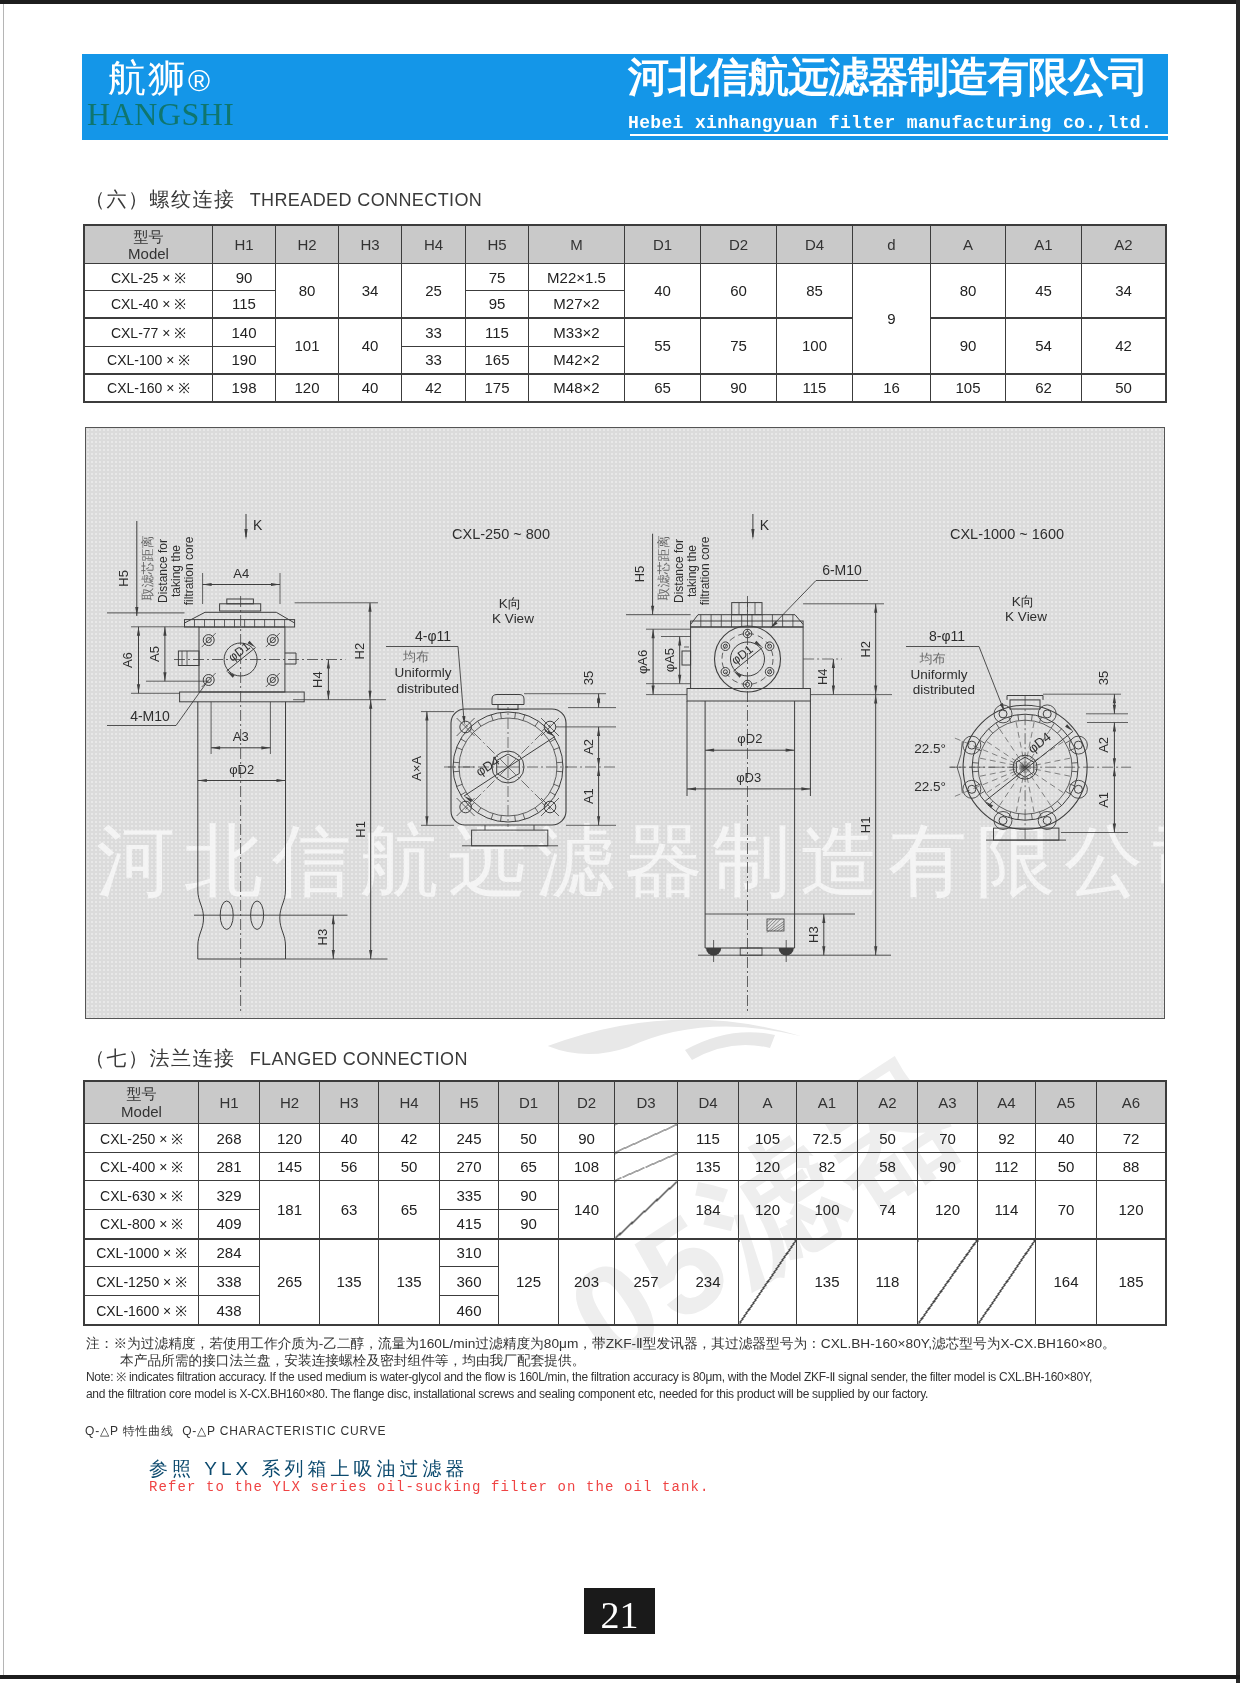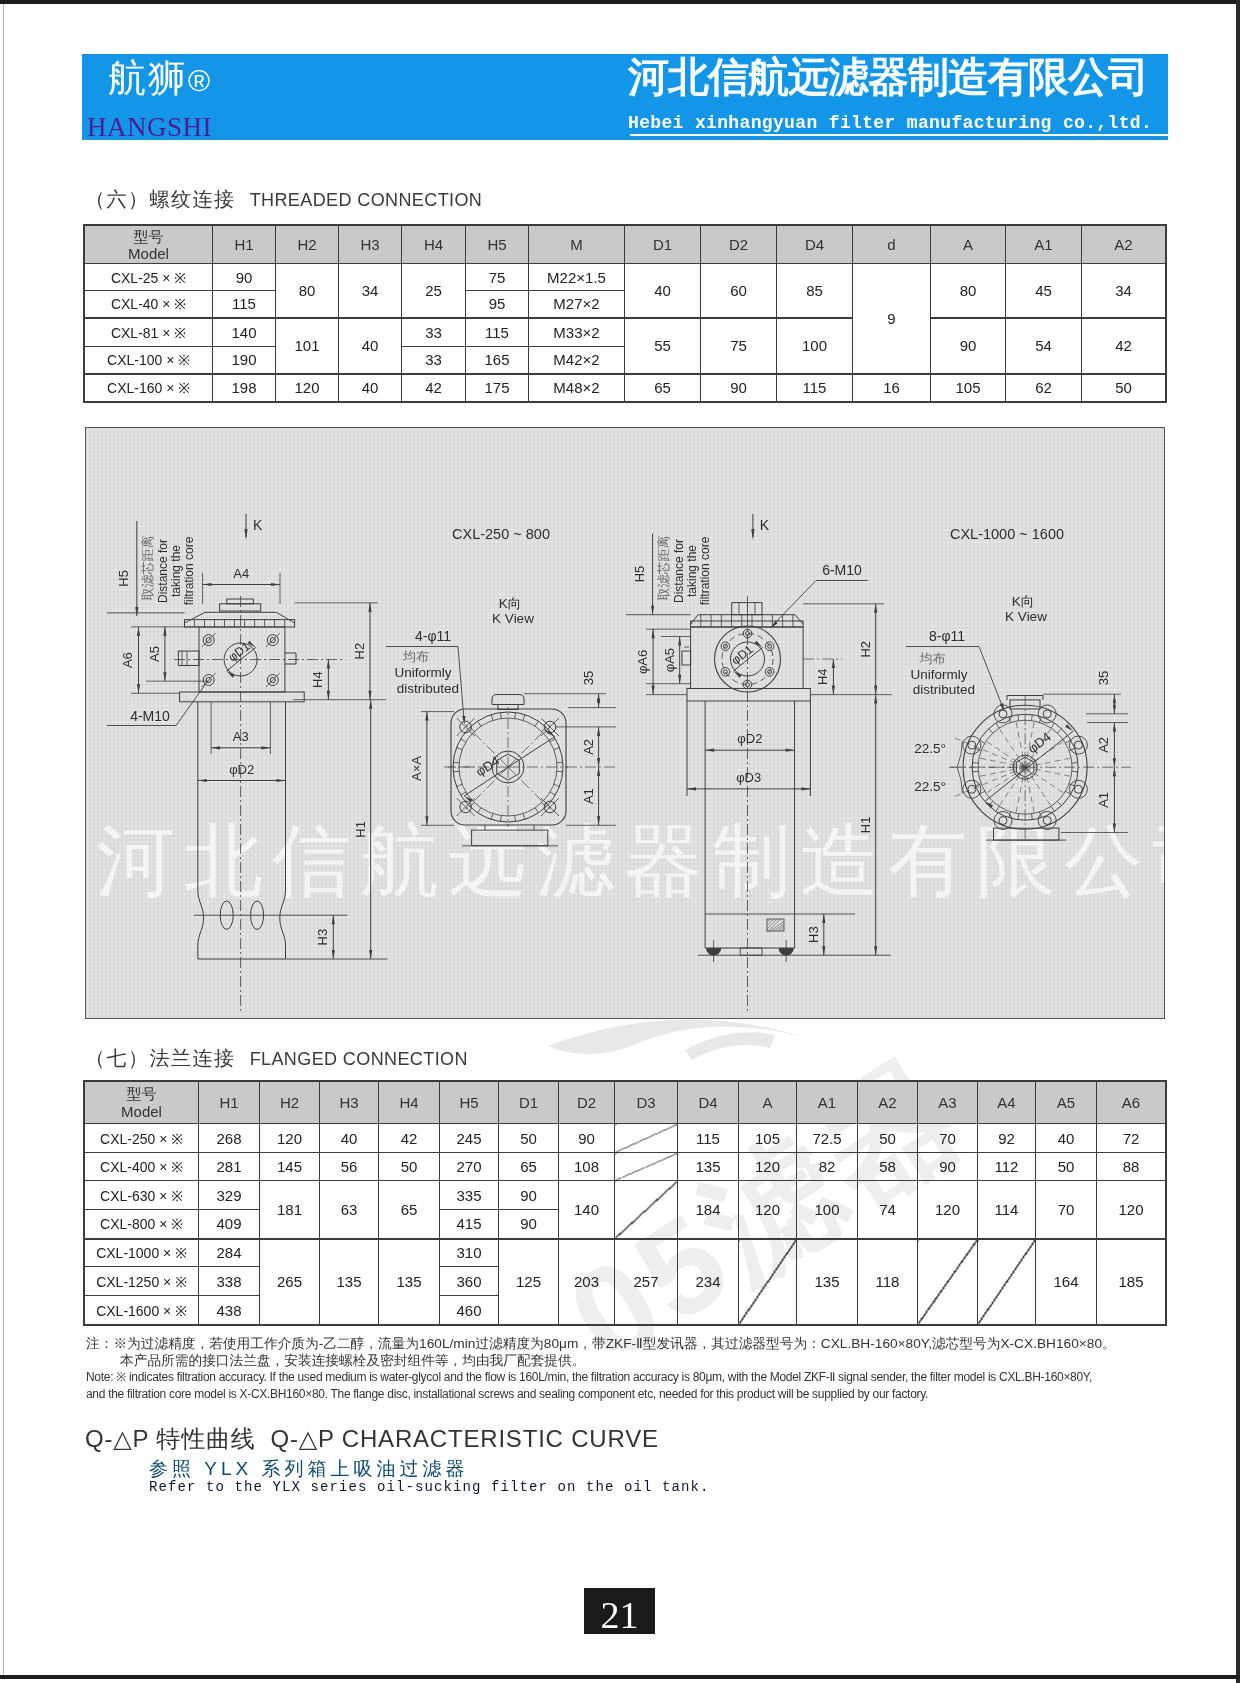--- a/index.html
+++ b/index.html
@@ -6,21 +6,21 @@
   font-family:"Liberation Sans",sans-serif;color:#222}
 .abs{position:absolute}
 
 .topline{left:0;top:0;width:1240px;height:4px;background:#1d1d1d}
 .leftline{left:3px;top:4px;width:1px;height:1673px;background:#b5b5b5}
 .rightline{left:1236px;top:0;width:4px;height:1683px;background:#2a2a2a}
 .bottomline{left:0;top:1675px;width:1240px;height:4px;background:#1d1d1d}
 
 .banner{left:82px;top:54px;width:1086px;height:86px;background:#1496e8}
 .logo-cn{left:108px;top:53px;font-family:Liberation Sans, sans-serif;font-size:38px;color:#fff;letter-spacing:2px}
-.logo-en{left:87px;top:112px;font-family:"Liberation Serif",serif;font-size:27px;color:#4c1d95;letter-spacing:0.5px}
+.logo-en{left:87px;top:96px;font-family:"Liberation Serif",serif;font-size:32px;color:#0f766e;letter-spacing:0.5px}
 .co-cn{left:628px;top:50px;width:515px;text-align:center;font-family:"Liberation Serif",serif;font-weight:bold;font-size:41px;color:#fff;white-space:nowrap;letter-spacing:-1px}
 .co-sep{left:630px;top:134px;width:538px;height:2px;background:#fff}
 .co-en{left:628px;top:113px;width:515px;text-align:center;font-family:"Liberation Mono",monospace;font-weight:bold;font-size:18px;color:#fff;white-space:nowrap;letter-spacing:0.35px}
 
 .sec-title{font-size:20px;color:#3a3a3a;letter-spacing:1.5px;white-space:nowrap}
 .sec-title .en{font-size:18px;letter-spacing:0.4px}
 
 table{border-collapse:collapse;table-layout:fixed}
 td{border:1px solid #3c3c3c;text-align:center;vertical-align:middle;font-size:15px;color:#222;padding:0;overflow:hidden}
 td.hd{background-color:#c9c9c9;background-image:radial-gradient(#dedede 0.7px,transparent 0.7px);background-size:4px 4px;color:#333}
@@ -30,23 +30,23 @@
 .outer{outline:2px solid #3c3c3c;outline-offset:-1px}
 td.bb{border-bottom-width:2px}
 td.diag{background:linear-gradient(to bottom right,transparent 48.8%,#4a4a4a 48.8%,#4a4a4a 50.6%,transparent 50.6%)}
 
 .notes{left:86px;top:1336px;width:1200px;font-size:13px;color:#333;line-height:16.5px;white-space:nowrap}
 .notecn{font-size:13.7px}
 .noteen{font-size:12px;letter-spacing:-0.3px}
 
 .draw{left:85px;top:427px;width:1080px;height:592px;background-color:#dbdbdb;background-image:radial-gradient(#e8e8e8 0.8px,transparent 0.8px);background-size:4px 4px;border:1px solid #555;box-sizing:border-box}
 
-.qdp{left:85px;top:1423px;font-size:24px;color:#333;letter-spacing:0.8px;white-space:nowrap}
+.qdp{left:85px;top:1423px;font-size:12px;color:#333;letter-spacing:0.8px;white-space:nowrap}
 .ref1{left:149px;top:1456px;font-size:19px;color:#0c4a6e;letter-spacing:4px}
-.ref2{left:149px;top:1479px;font-family:"Liberation Mono",monospace;font-size:14px;color:#0f172a;letter-spacing:1.1px}
+.ref2{left:149px;top:1479px;font-family:"Liberation Mono",monospace;font-size:14px;color:#ef4444;letter-spacing:1.1px}
 .pagenum{left:584px;top:1588px;width:71px;height:46px;background:#1a1a1a;color:#fff;
   font-size:38px;text-align:center;line-height:54px;font-family:"Liberation Serif",serif}
 </style></head>
 <body>
 <div class="abs topline"></div>
 <div class="abs leftline"></div>
 <div class="abs banner"></div>
 <div class="abs logo-cn">航狮<span style="font-size:30px">®</span></div>
 <div class="abs logo-en">HANGSHI</div>
 <div class="abs co-cn">河北信航远滤器制造有限公司</div>
@@ -105,21 +105,21 @@
         <td rowspan="2" class="bb">45</td>
         <td rowspan="2" class="bb">34</td>
       </tr>
 <tr style="height:27px">
         <td class="model bb">CXL-40 × ※</td>
         <td class="bb">115</td>
         <td class="bb">95</td>
         <td class="bb">M27×2</td>
       </tr>
 <tr style="height:29px">
-        <td class="model">CXL-81 × ※</td>
+        <td class="model">CXL-77 × ※</td>
         <td>140</td>
         <td rowspan="2" class="bb">101</td>
         <td rowspan="2" class="bb">40</td>
         <td>33</td>
         <td>115</td>
         <td>M33×2</td>
         <td rowspan="2" class="bb">55</td>
         <td rowspan="2" class="bb">75</td>
         <td rowspan="2" class="bb">100</td>
         <td rowspan="2" class="bb">90</td>

